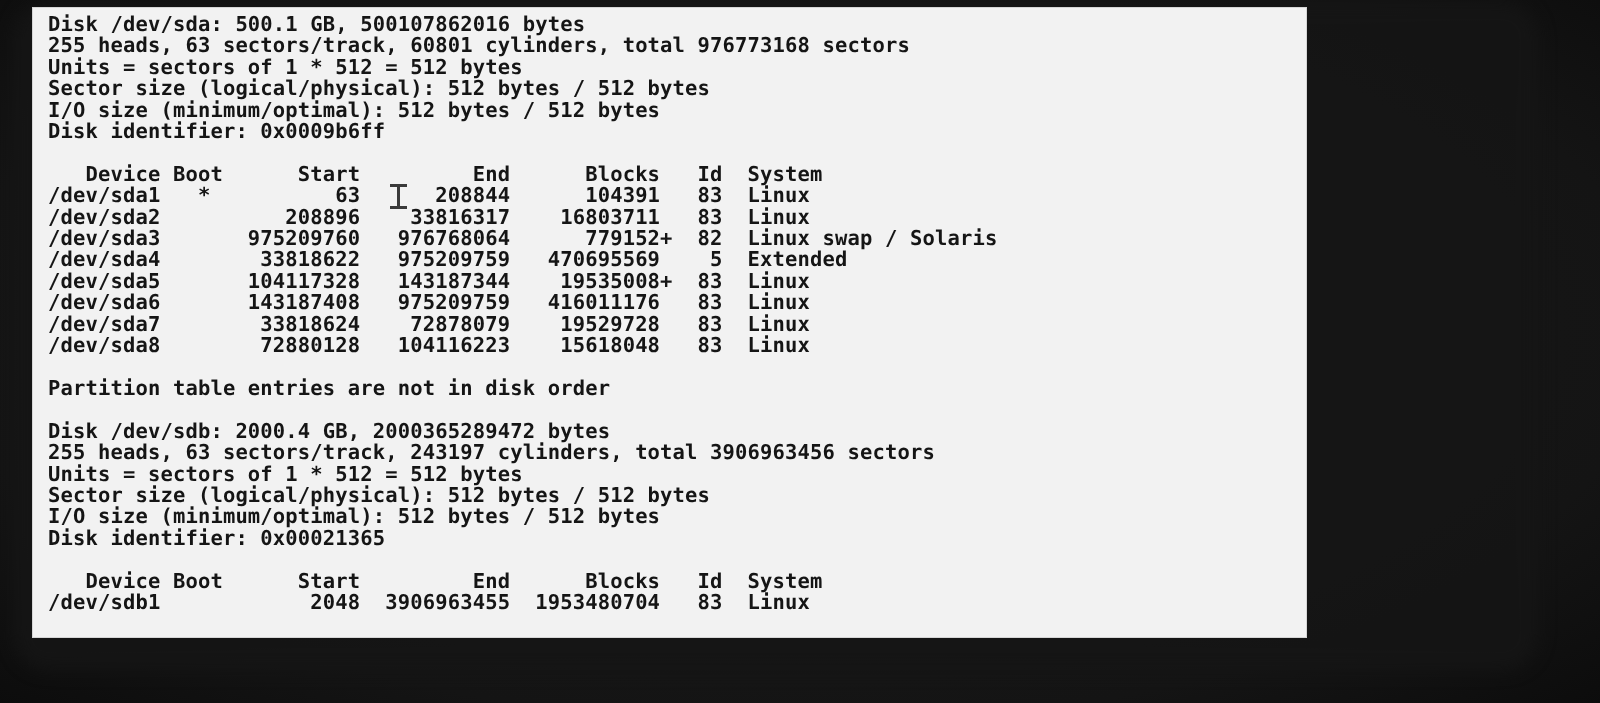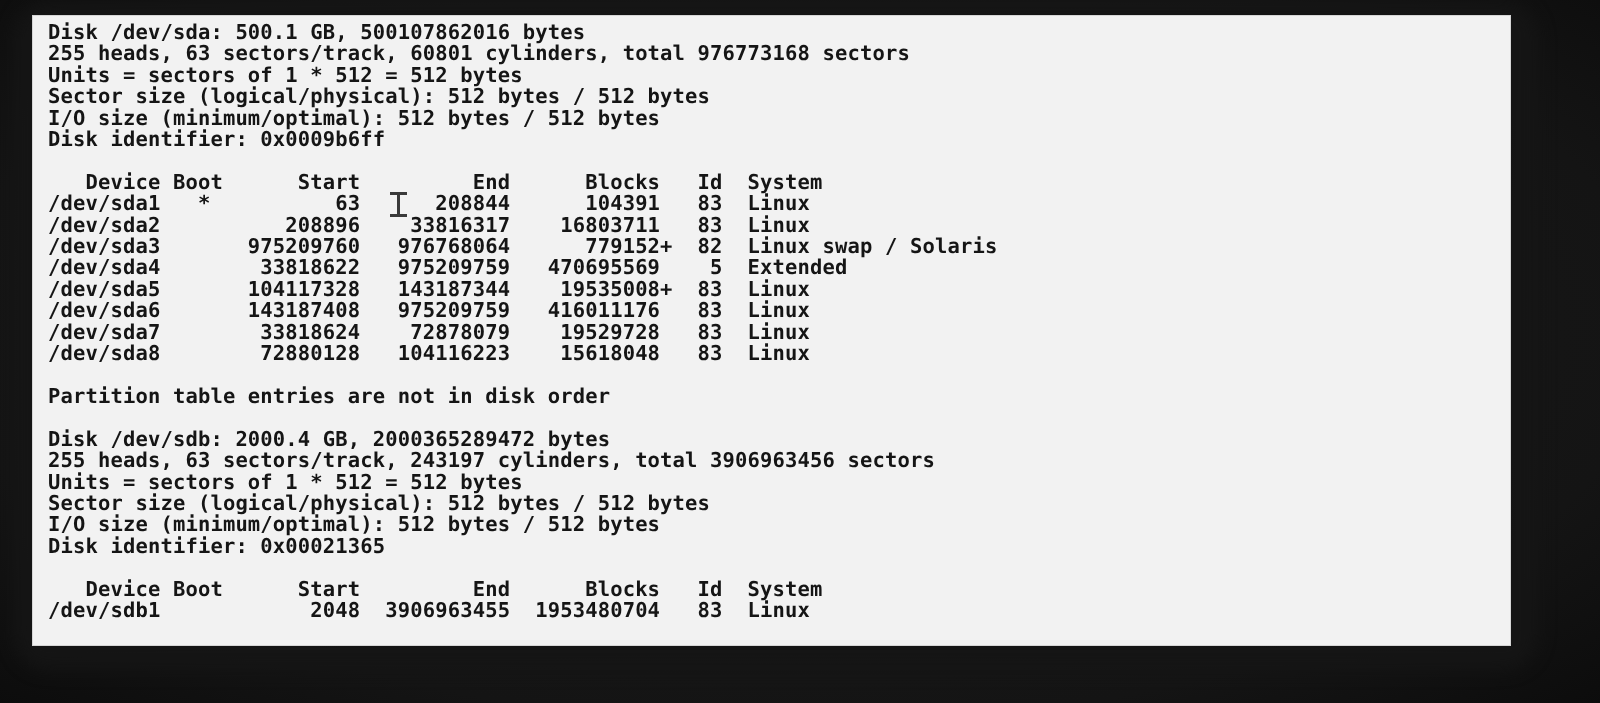--- a/index.html
+++ b/index.html
@@ -36,26 +36,27 @@
     border-radius: 34px;
     background: #151515;
     filter: blur(9px);
     opacity: 0.95;
   }
 
   
   #terminal-panel {
     position: absolute;
     left: 33px;
-    top: 16px;
-    width: 1477px;
+    top: 8px;
+    width: 1253px;
     height: 629px;
     background: #f2f2f2;
     box-shadow: 0 0 0 1px #d6d6d6;
     overflow: hidden;
+    padding-left: 20px;
   }
 
   #terminal-output {
     position: absolute;
     left: 15px;
     top: 6px;
     margin: 0;
     padding: 0;
     font-family: "DejaVu Sans Mono", "Liberation Mono", monospace;
     font-size: 20.5px;

